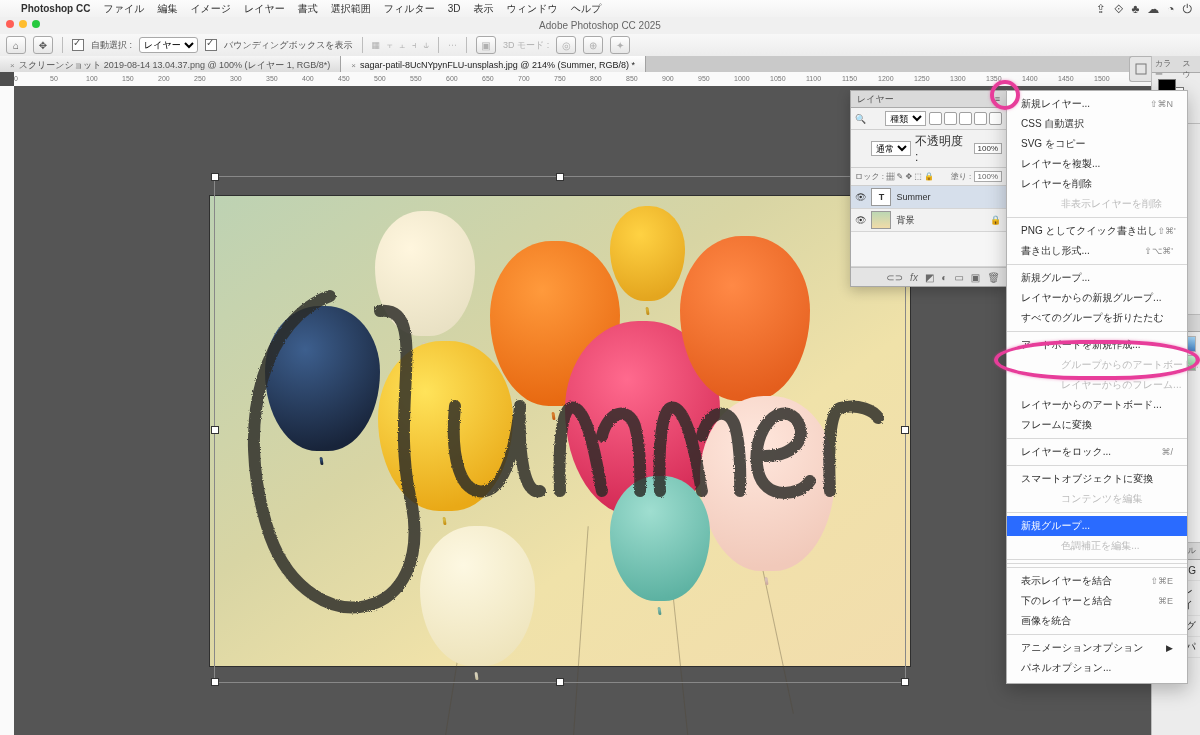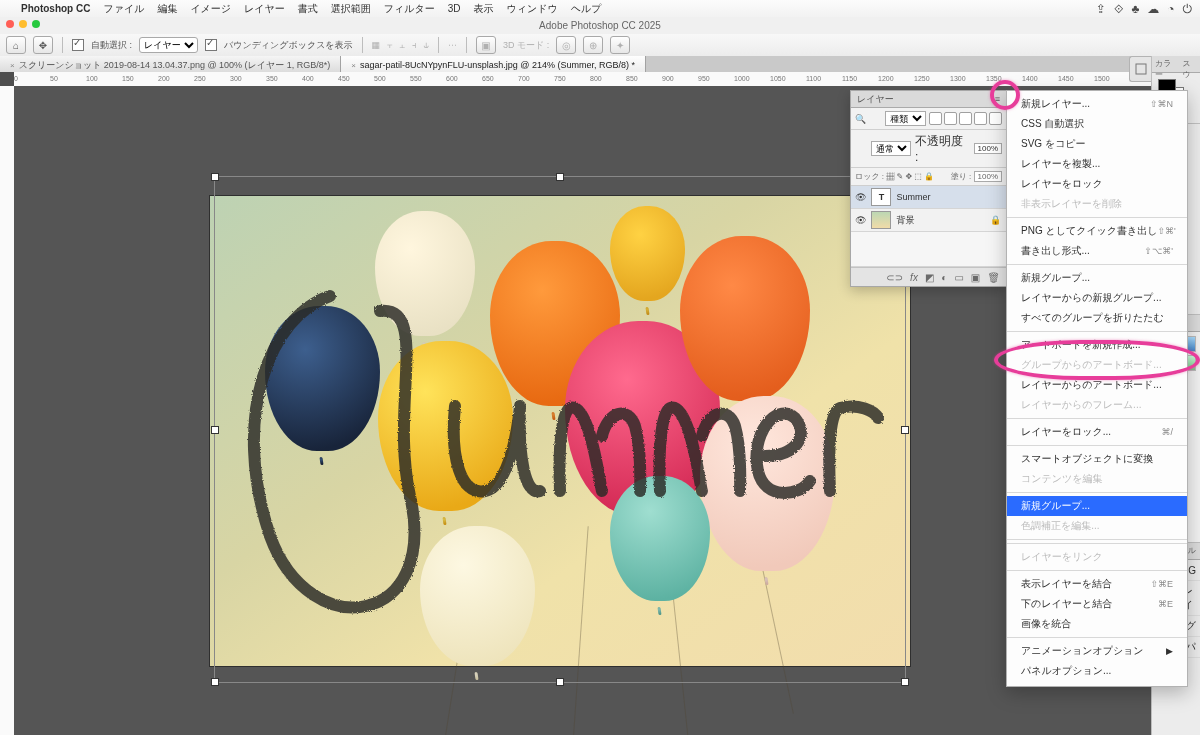--- a/index.html
+++ b/index.html
@@ -163,21 +163,21 @@
     position:absolute; left:1006px; top:90px; width:180px;
     background:#fdfdfd; border:1px solid #b2b2b2;
     box-shadow:0 6px 18px rgba(0,0,0,.25);
     padding:3px 0 5px 0;
   }
   .menuDrop .mi {
     padding:3px 14px 3px 14px; font-size:10px; color:#303030;
     display:flex;justify-content:space-between; align-items:center;
     white-space:nowrap;
   }
-  .menuDrop .mi.dis { color:#bcbcbc;}
+  .menuDrop .mi.dis { color:#bcbcbc;margin-left:40px;}
   .menuDrop .mi.sel { background:#2a6bff; color:#fff;}
   .menuDrop hr { border:none;border-top:1px solid #d8d8d8;margin:3px 0;}
   .menuDrop .sc { font-size:9px; color:#8a8a8a;}
   .menuDrop .arrow{ font-size:9px;}
   
   .pinkCircle{
     position:absolute; border:4px solid #e73d9a; border-radius:50%;
     pointer-events:none; box-shadow:0 0 3px rgba(231,61,154,.5);
   }
   .pinkOval{
@@ -467,21 +467,21 @@
     <div class="mi">
       <span>CSS 自動選択</span>
     </div>
     <div class="mi">
       <span>SVG をコピー</span>
     </div>
     <div class="mi">
       <span>レイヤーを複製...</span>
     </div>
     <div class="mi">
-      <span>レイヤーをロック</span>
+      <span>レイヤーを削除</span>
     </div>
     <div class="mi dis">
       <span>非表示レイヤーを削除</span>
     </div>
     <hr>
     <div class="mi">
       <span>PNG としてクイック書き出し</span>
       <span class="sc">⇧⌘'</span>
     </div>
     <div class="mi">
@@ -498,26 +498,29 @@
     <div class="mi">
       <span>すべてのグループを折りたたむ</span>
     </div>
     <hr>
     <div class="mi">
       <span>アートボードを新規作成...</span>
     </div>
     <div class="mi dis">
       <span>グループからのアートボード...</span>
     </div>
-    <div class="mi">
-      <span>レイヤーからのアートボード...</span>
-    </div>
     <div class="mi dis">
       <span>レイヤーからのフレーム...</span>
     </div>
+    <div class="mi">
+      <span>レイヤーからのアートボード...</span>
+    </div>
+    <div class="mi">
+      <span>フレームに変換</span>
+    </div>
     <hr>
     <div class="mi">
       <span>レイヤーをロック...</span>
       <span class="sc">⌘/</span>
     </div>
     <hr>
     <div class="mi">
       <span>スマートオブジェクトに変換</span>
     </div>
     <div class="mi dis">
@@ -525,23 +528,20 @@
     </div>
     <hr>
     <div class="mi sel">
       <span>新規グループ...</span>
     </div>
     <div class="mi dis">
       <span>色調補正を編集...</span>
     </div>
     <hr>
     <hr>
-    <div class="mi dis">
-      <span>レイヤーをリンク</span>
-    </div>
     <hr>
     <div class="mi">
       <span>表示レイヤーを結合</span>
       <span class="sc">⇧⌘E</span>
     </div>
     <div class="mi">
       <span>下のレイヤーと結合</span>
       <span class="sc">⌘E</span>
     </div>
     <div class="mi">

